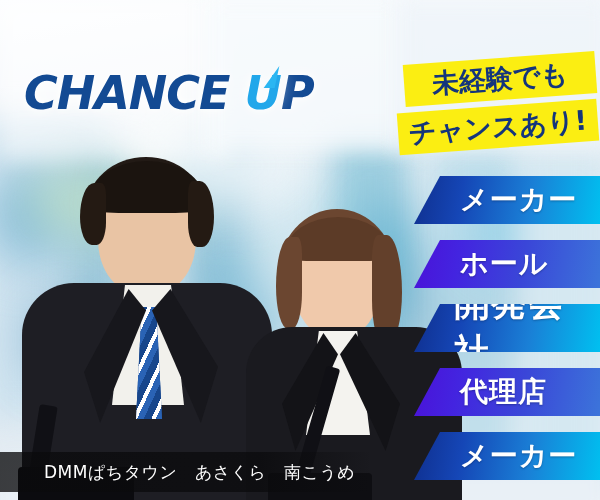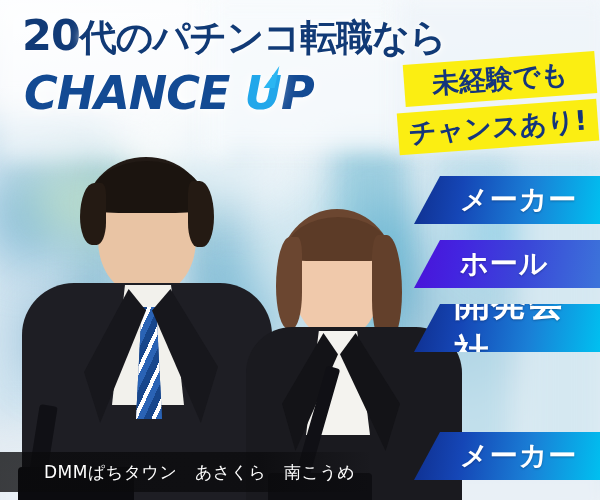--- a/index.html
+++ b/index.html
@@ -163,40 +163,40 @@
     <div class="shirt" style="left:56px;top:116px;width:64px;height:104px;
          clip-path:polygon(20% 0,80% 0,100% 100%,0 100%);background:#f4f3ef;"></div>
     <div class="lapelL" style="left:32px;top:118px;width:56px;height:118px;background:#131317;
          clip-path:polygon(74% 0,100% 18%,24% 100%,0 60%);"></div>
     <div class="lapelR" style="left:90px;top:118px;width:60px;height:118px;background:#131317;
          clip-path:polygon(26% 0,100% 60%,76% 100%,0 18%);"></div>
     <div class="bagstrap" style="left:60px;top:150px;width:14px;height:120px;transform:rotate(16deg);"></div>
     <div class="bag" style="left:18px;top:258px;width:104px;height:52px;"></div>
   </div>
 
-  <div class="head-l1">
-    <span>20</span><span class="small">代のパチンコ転職なら</span>
-  </div>
 
   <div class="logo">
     <span>CHANCE </span><span class="u">U</span><span>P</span>
   </div>
 
   <div class="badge" id="badge1">未経験でも</div>
   <div class="badge" id="badge2">チャンスあり!</div>
 
   <div class="cat a" id="cat1">
     <span>メーカー</span>
   </div>
   <div class="cat b" id="cat2">
     <span>ホール</span>
   </div>
   <div class="cat a" id="cat3">
     <span>開発会社</span>
   </div>
+  <div class="cat b" id="cat4">
+    <span>代理店</span>
+  </div>
   <div class="cat a" id="cat5">
     <span>メーカー</span>
   </div>
 
   <div class="caption">
     <span>DMMぱちタウン　あさくら　南こうめ</span>
   </div>
 
 </div>
 

